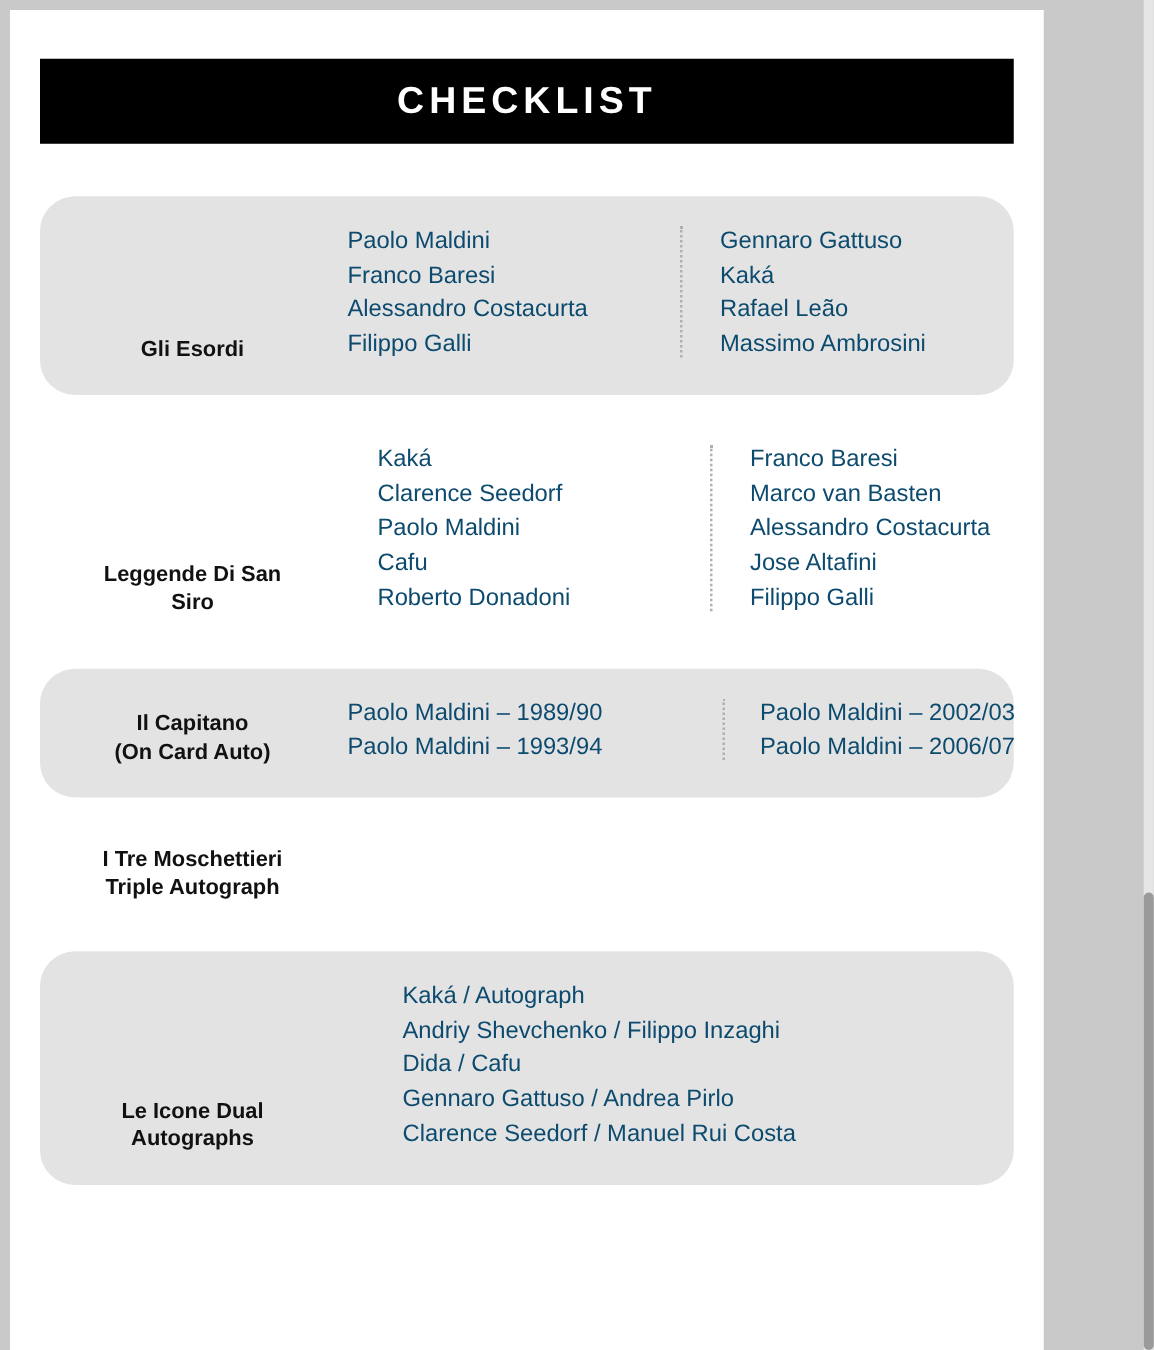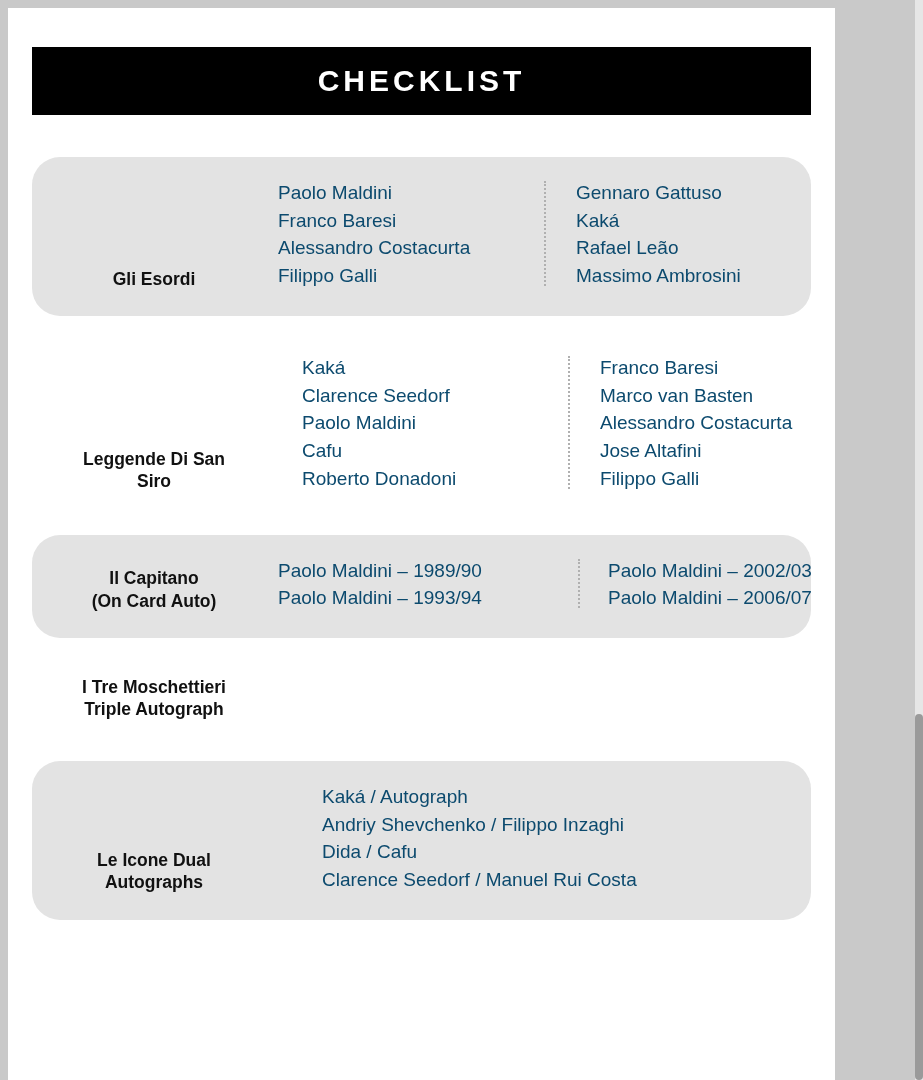--- a/index.html
+++ b/index.html
@@ -204,20 +204,21 @@
     <div class="section shaded" id="sec-icone">
       <div class="label">
         <div>Le Icone Dual</div>
         <div>Autographs</div>
       </div>
       <div class="cols">
         <div class="col full">
           <div class="line">Kaká / Autograph</div>
           <div class="line">Andriy Shevchenko / Filippo Inzaghi</div>
           <div class="line">Dida / Cafu</div>
+          <div class="line">Gennaro Gattuso / Andrea Pirlo</div>
           <div class="line">Clarence Seedorf / Manuel Rui Costa</div>
         </div>
       </div>
     </div>
 
   </div>
 </div>
 
 <div class="scrollbar-track">
   <div class="scrollbar-thumb"></div>

